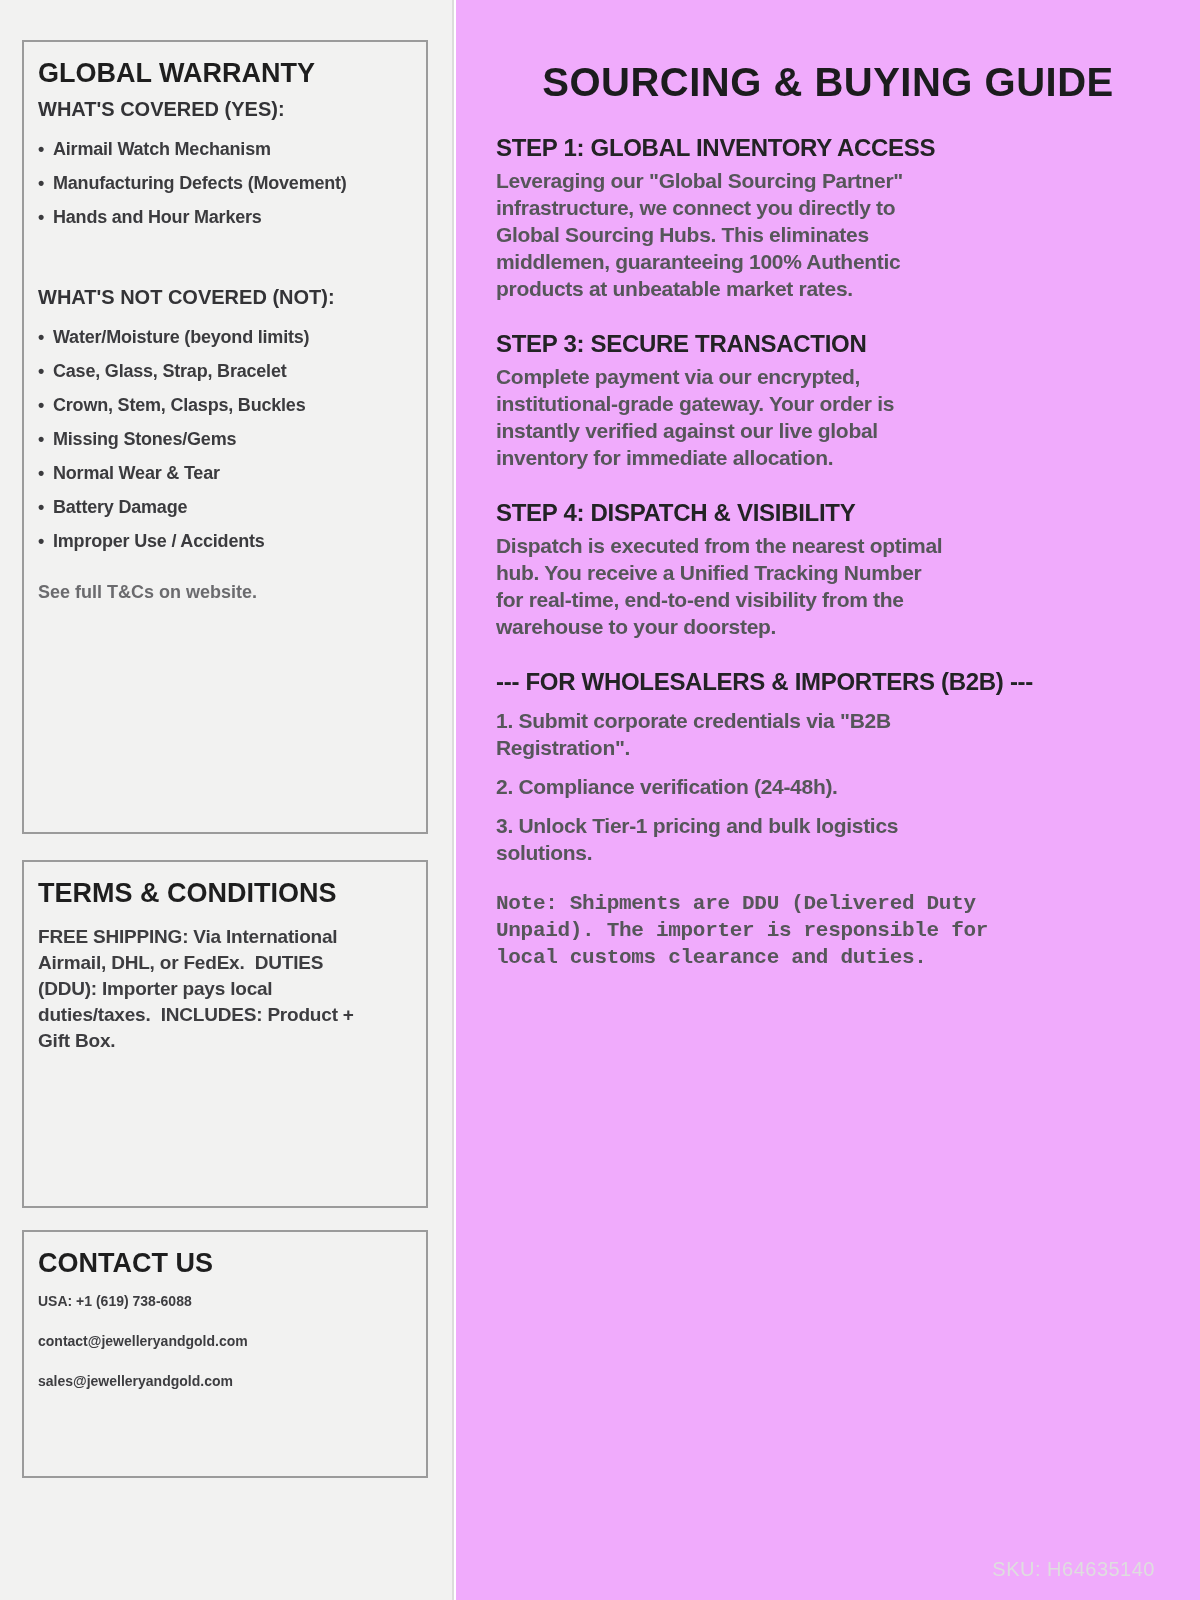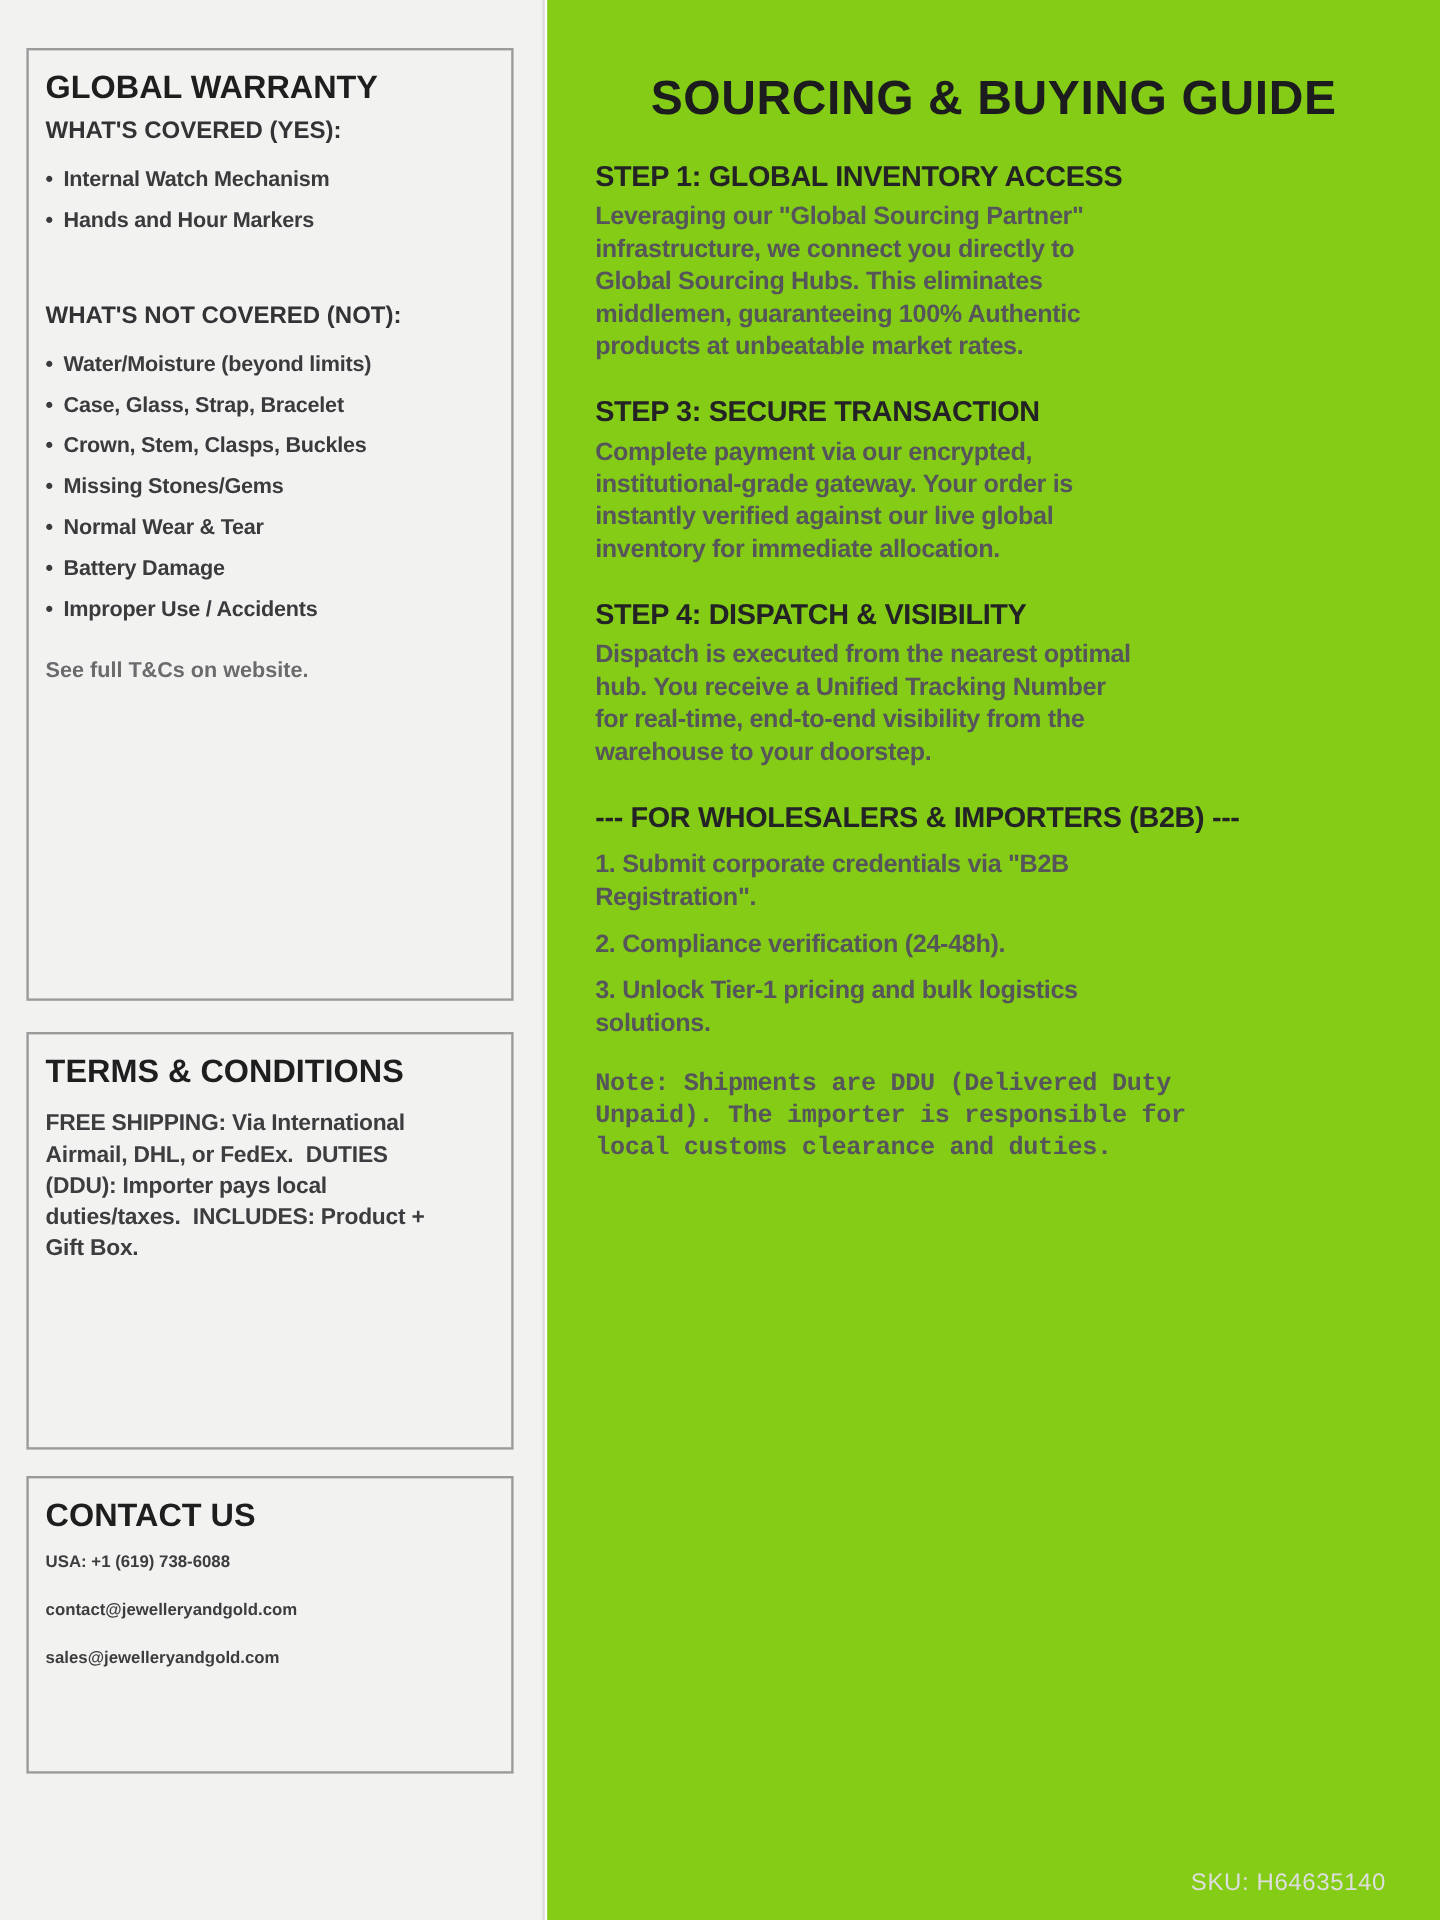--- a/index.html
+++ b/index.html
@@ -37,21 +37,21 @@
   .footnote{margin:22px 0 0 0;font-size:18px;line-height:24px;font-weight:bold;color:#6b6b6e;}
   .sbox .para{
     margin:14px 0 0 0;font-size:19px;line-height:26px;font-weight:bold;
     color:#3d3d40;white-space:pre-wrap;letter-spacing:-0.2px;
   }
   .contact-line{margin:8px 0 14px 0;font-size:14px;line-height:26px;font-weight:bold;color:#3d3d40;}
   .contact-line + .contact-line{margin-top:0;}
   
   .main{
     position:absolute;left:456px;top:0;width:744px;height:1600px;
-    box-sizing:border-box;padding:0 40px;background:#84cc16;
+    box-sizing:border-box;padding:0 40px;background:#f0abfc;
   }
   .main h1{
     margin:58px 0 0 0;text-align:center;font-size:40px;line-height:48px;
     font-weight:800;color:#1c1c1e;letter-spacing:0.5px;
   }
   .section h3{
     margin:29px 0 6px 0;font-size:24px;line-height:26px;font-weight:bold;
     color:#232325;letter-spacing:-0.3px;
   }
   .section .body, .b2b p{
@@ -68,21 +68,22 @@
 </style>
 </head>
 <body>
 
 <div class="sidebar">
 
   <div class="sbox box-warranty">
     <h2>GLOBAL WARRANTY</h2>
     <div class="subhead">WHAT'S COVERED (YES):</div>
     <ul class="blist">
-      <li>Internal Watch Mechanism</li>
+      <li>Airmail Watch Mechanism</li>
+      <li>Manufacturing Defects (Movement)</li>
       <li>Hands and Hour Markers</li>
     </ul>
     <div class="subhead second">WHAT'S NOT COVERED (NOT):</div>
     <ul class="blist">
       <li>Water/Moisture (beyond limits)</li>
       <li>Case, Glass, Strap, Bracelet</li>
       <li>Crown, Stem, Clasps, Buckles</li>
       <li>Missing Stones/Gems</li>
       <li>Normal Wear &amp; Tear</li>
       <li>Battery Damage</li>

